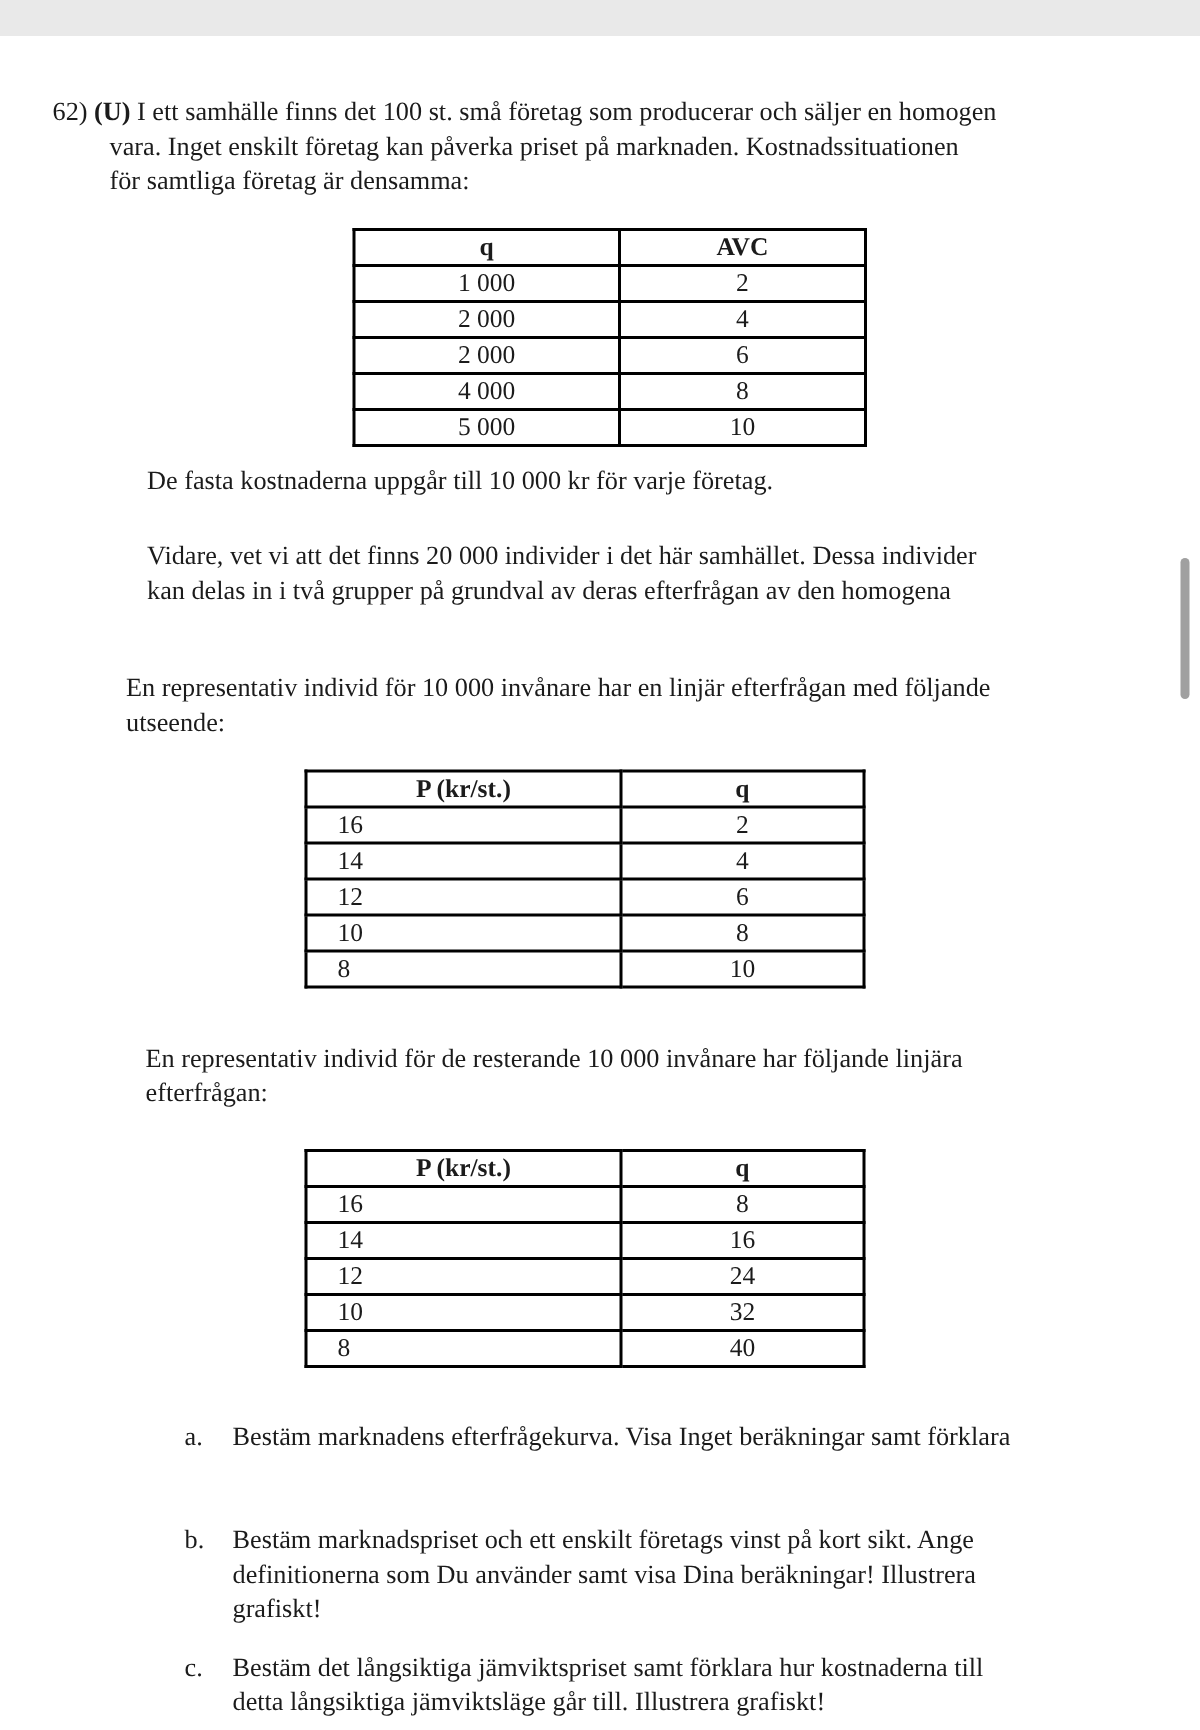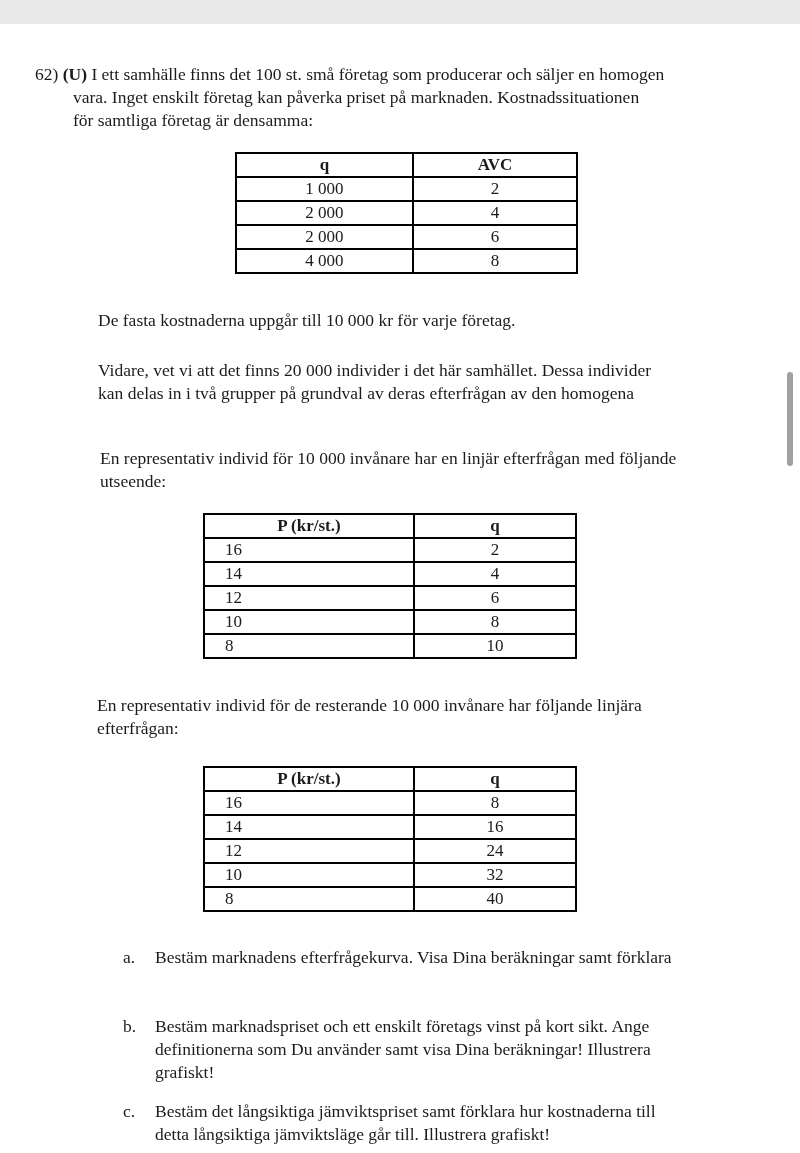--- a/index.html
+++ b/index.html
@@ -89,33 +89,37 @@
         <td>4</td>
       </tr>
       <tr>
         <td>2 000</td>
         <td>6</td>
       </tr>
       <tr>
         <td>4 000</td>
         <td>8</td>
       </tr>
+      <tr>
+        <td>5 000</td>
+        <td>10</td>
+      </tr>
     </tbody>
   </table>
 
   <div class="abs" style="left:98px; top:285px;">
     <div class="line">De fasta kostnaderna uppgår till 10 000 kr för varje företag.</div>
   </div>
 
   <div class="abs" style="left:98px; top:335px;">
     <div class="line">Vidare, vet vi att det finns 20 000 individer i det här samhället. Dessa individer</div>
     <div class="line">kan delas in i två grupper på grundval av deras efterfrågan av den homogena</div>
   </div>
 
-  <div class="abs" style="left:100px; top:423px;">
+  <div class="abs" style="left:84px; top:423px;">
     <div class="line">En representativ individ för 10 000 invånare har en linjär efterfrågan med följande</div>
     <div class="line">utseende:</div>
   </div>
 
   <table class="doc-table" style="left:203px; top:489px; width:374px;">
     <colgroup>
         <col style="width:211px">
         <col style="width:163px">
       </colgroup>
     <thead>
@@ -184,21 +188,21 @@
       <tr>
         <td class="left-val">8</td>
         <td>40</td>
       </tr>
     </tbody>
   </table>
 
   <div class="task" style="top:922px;">
     <div class="line marker">a.</div>
     <div>
-      <div class="line">Bestäm marknadens efterfrågekurva. Visa Dina beräkningar samt förklara</div>
+      <div class="line">Bestäm marknadens efterfrågekurva. Visa Inget beräkningar samt förklara</div>
     </div>
   </div>
 
   <div class="task" style="top:991px;">
     <div class="line marker">b.</div>
     <div>
       <div class="line">Bestäm marknadspriset och ett enskilt företags vinst på kort sikt. Ange</div>
       <div class="line">definitionerna som Du använder samt visa Dina beräkningar! Illustrera</div>
       <div class="line">grafiskt!</div>
     </div>

